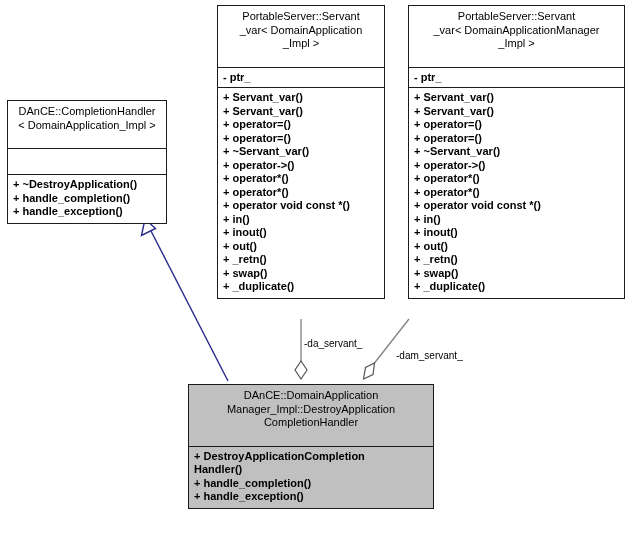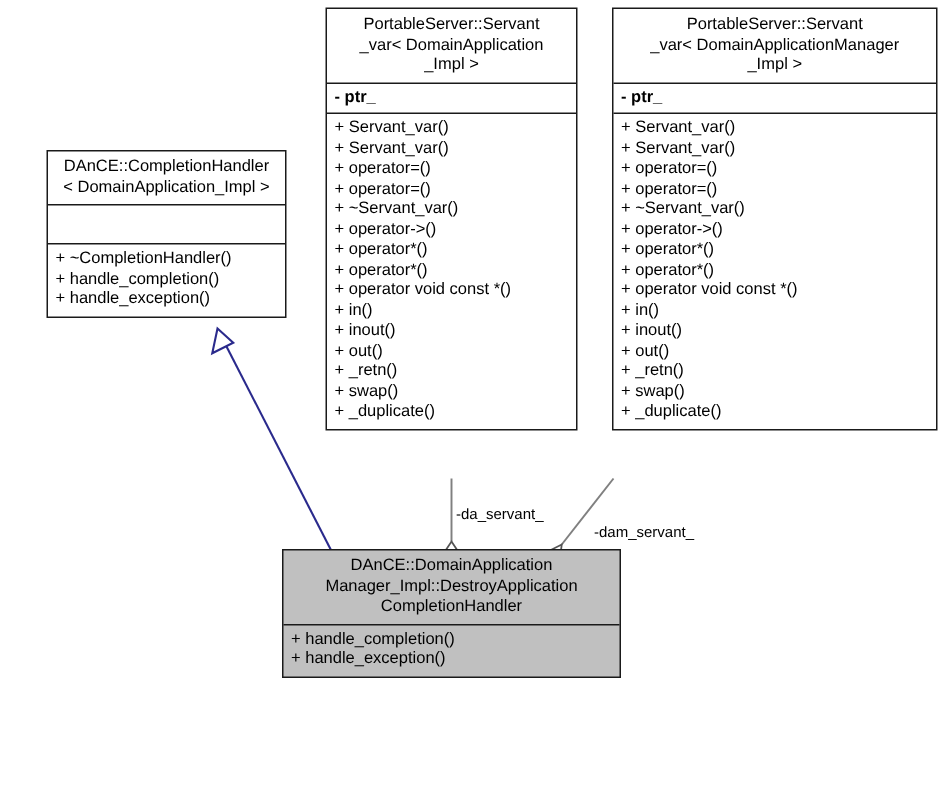--- a/index.html
+++ b/index.html
@@ -24,37 +24,38 @@
     background: #ffffff;
     font-size: 11px;
     line-height: 13.5px;
     color: #000000;
   }
   .uml-class.highlight {
     background: #c0c0c0;
   }
   .class-title {
     text-align: center;
-    padding: 4px 5px 4px 5px;
+    padding: 4px 5px 16px 5px;
     border-bottom: 1px solid #1a1a1a;
     white-space: pre-line;
   }
   .class-attributes {
     padding: 3px 5px 3px 5px;
     border-bottom: 1px solid #1a1a1a;
     min-height: 13px;
     font-weight: bold;
   }
   .class-attributes.empty {
     min-height: 15px;
     padding-top: 5px;
     padding-bottom: 5px;
   }
   .class-operations {
     padding: 3px 5px 4px 5px;
+    font-weight: bold;
   }
   .member-row {
     white-space: pre-wrap;
     text-align: left;
   }
   .edge-label {
     position: absolute;
     font-size: 10px;
     color: #000000;
     white-space: nowrap;
@@ -84,26 +85,26 @@
       <line x1="301" y1="319" x2="301" y2="361" stroke="#808080" stroke-width="1.3"></line>
       <polygon points="301,361 307,370 301,379 295,370" fill="#ffffff" stroke="#555555" stroke-width="1.2"></polygon>
     </g>
 
     <g>
       <line x1="409" y1="319" x2="374.5" y2="363" stroke="#808080" stroke-width="1.3"></line>
       <polygon points="374.5,363 373,374.5 363.5,379 365.5,367.5" fill="#ffffff" stroke="#555555" stroke-width="1.2"></polygon>
     </g>
   </svg>
 
-  <div class="uml-class" style="left:7px; top:100px; width:160px;margin-left:24px;">
+  <div class="uml-class" style="left:7px; top:100px; width:160px;">
     <div class="class-title">DAnCE::CompletionHandler
 &lt; DomainApplication_Impl &gt;</div>
     <div class="class-attributes empty"></div>
     <div class="class-operations">
-      <div class="member-row">+ ~CompletionHandler()</div>
+      <div class="member-row">+ ~DestroyApplication()</div>
       <div class="member-row">+ handle_completion()</div>
       <div class="member-row">+ handle_exception()</div>
     </div>
   </div>
 
   <div class="uml-class" style="left:217px; top:5px; width:168px;">
     <div class="class-title">PortableServer::Servant
 _var&lt; DomainApplication
 _Impl &gt;</div>
     <div class="class-attributes">
@@ -147,25 +148,27 @@
       <div class="member-row">+ operator void const *()</div>
       <div class="member-row">+ in()</div>
       <div class="member-row">+ inout()</div>
       <div class="member-row">+ out()</div>
       <div class="member-row">+ _retn()</div>
       <div class="member-row">+ swap()</div>
       <div class="member-row">+ _duplicate()</div>
     </div>
   </div>
 
-  <div class="uml-class highlight" style="left:188px; top:366px; width:226px;">
+  <div class="uml-class highlight" style="left:188px; top:384px; width:246px;">
     <div class="class-title">DAnCE::DomainApplication
 Manager_Impl::DestroyApplication
 CompletionHandler</div>
     <div class="class-operations">
+      <div class="member-row">+ DestroyApplicationCompletion
+Handler()</div>
       <div class="member-row">+ handle_completion()</div>
       <div class="member-row">+ handle_exception()</div>
     </div>
   </div>
 
   <div class="edge-label" style="left:304px; top:338px;">-da_servant_</div>
   <div class="edge-label" style="left:396px; top:350px;">-dam_servant_</div>
 
 </div>
 

